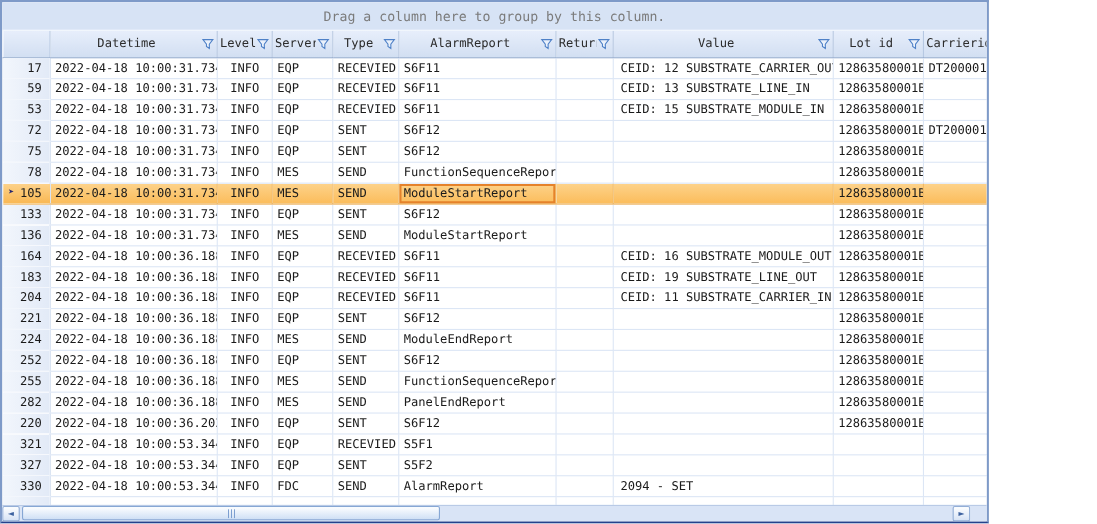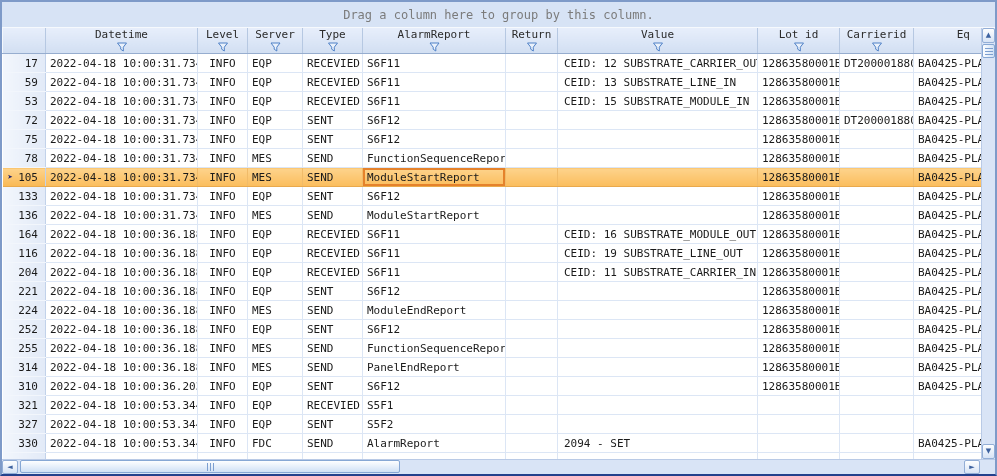--- a/index.html
+++ b/index.html
@@ -1,20 +1,20 @@
 <!DOCTYPE html>
 <html><head>
 <meta charset="utf-8">
 <style>
   * { box-sizing: border-box; margin: 0; padding: 0; }
   html,body { width:997px; height:476px; background:#fff; }
   body { font-family:"DejaVu Sans Mono", monospace; }
 
   .grid-outer {
-    position:relative; width:997px; height:476px;
+    position:relative; width:899px; height:476px;
     border:2px solid;
     border-color:#7e9ac8 #7e9ac8 #24418c #7e9ac8;
     background:#fff;
     display:flex; flex-direction:column;
     overflow:hidden;
   }
 
   
   .group-panel {
     height:26px; flex:0 0 26px;
@@ -33,21 +33,21 @@
   
   th.gh {
     height:24px; padding:0;
     background:linear-gradient(#e7eefb, #d2dff2);
     border-left:1px solid #f4f8fd;
     border-right:1px solid #b6c8e2;
     border-bottom:1px solid #96adcf;
     font-weight:normal; font-size:11px; color:#2b2b2b;
     overflow:hidden; white-space:nowrap;
   }
-  .th-inner { display:flex; height:100%; padding:0 2px;flex-direction:column; }
+  .th-inner { display:flex; align-items:center; height:100%; padding:0 2px; }
   .th-label { flex:1; text-align:center; overflow:hidden; white-space:nowrap; }
   .th-label.h-right { text-align:right; padding-right:11px; }
   .funnel { flex:0 0 12px; height:12px; margin-left:1px; }
 
   
   td.cell {
     height:19px; padding:0 4px;
     border-right:1px solid #dce6f5;
     border-bottom:1px solid #dce6f5;
     overflow:hidden; white-space:nowrap;
@@ -355,21 +355,21 @@
               <td class="cell align-left col-server">EQP</td>
               <td class="cell align-left col-type">RECEVIED</td>
               <td class="cell align-left col-messagename">S6F11</td>
               <td class="cell align-left col-return"></td>
               <td class="cell align-left col-value">CEID: 16 SUBSTRATE_MODULE_OUT</td>
               <td class="cell align-left col-lotid">12863580001B</td>
               <td class="cell align-left col-carrierid"></td>
               <td class="cell align-left col-eq">BA0425-PLA</td>
             </tr>
             <tr>
-              <td class="cell align-right col-indicator">116</td>
+              <td class="cell align-right col-indicator">183</td>
               <td class="cell align-left col-datetime">2022-04-18 10:00:36.188</td>
               <td class="cell align-center col-level">INFO</td>
               <td class="cell align-left col-server">EQP</td>
               <td class="cell align-left col-type">RECEVIED</td>
               <td class="cell align-left col-messagename">S6F11</td>
               <td class="cell align-left col-return"></td>
               <td class="cell align-left col-value">CEID: 19 SUBSTRATE_LINE_OUT</td>
               <td class="cell align-left col-lotid">12863580001B</td>
               <td class="cell align-left col-carrierid"></td>
               <td class="cell align-left col-eq">BA0425-PLA</td>
@@ -433,34 +433,34 @@
               <td class="cell align-left col-server">MES</td>
               <td class="cell align-left col-type">SEND</td>
               <td class="cell align-left col-messagename">FunctionSequenceReport</td>
               <td class="cell align-left col-return"></td>
               <td class="cell align-left col-value"></td>
               <td class="cell align-left col-lotid">12863580001B</td>
               <td class="cell align-left col-carrierid"></td>
               <td class="cell align-left col-eq">BA0425-PLA</td>
             </tr>
             <tr>
-              <td class="cell align-right col-indicator">314</td>
+              <td class="cell align-right col-indicator">282</td>
               <td class="cell align-left col-datetime">2022-04-18 10:00:36.188</td>
               <td class="cell align-center col-level">INFO</td>
               <td class="cell align-left col-server">MES</td>
               <td class="cell align-left col-type">SEND</td>
               <td class="cell align-left col-messagename">PanelEndReport</td>
               <td class="cell align-left col-return"></td>
               <td class="cell align-left col-value"></td>
               <td class="cell align-left col-lotid">12863580001B</td>
               <td class="cell align-left col-carrierid"></td>
               <td class="cell align-left col-eq">BA0425-PLA</td>
             </tr>
             <tr>
-              <td class="cell align-right col-indicator">310</td>
+              <td class="cell align-right col-indicator">220</td>
               <td class="cell align-left col-datetime">2022-04-18 10:00:36.203</td>
               <td class="cell align-center col-level">INFO</td>
               <td class="cell align-left col-server">EQP</td>
               <td class="cell align-left col-type">SENT</td>
               <td class="cell align-left col-messagename">S6F12</td>
               <td class="cell align-left col-return"></td>
               <td class="cell align-left col-value"></td>
               <td class="cell align-left col-lotid">12863580001B</td>
               <td class="cell align-left col-carrierid"></td>
               <td class="cell align-left col-eq">BA0425-PLA</td>

